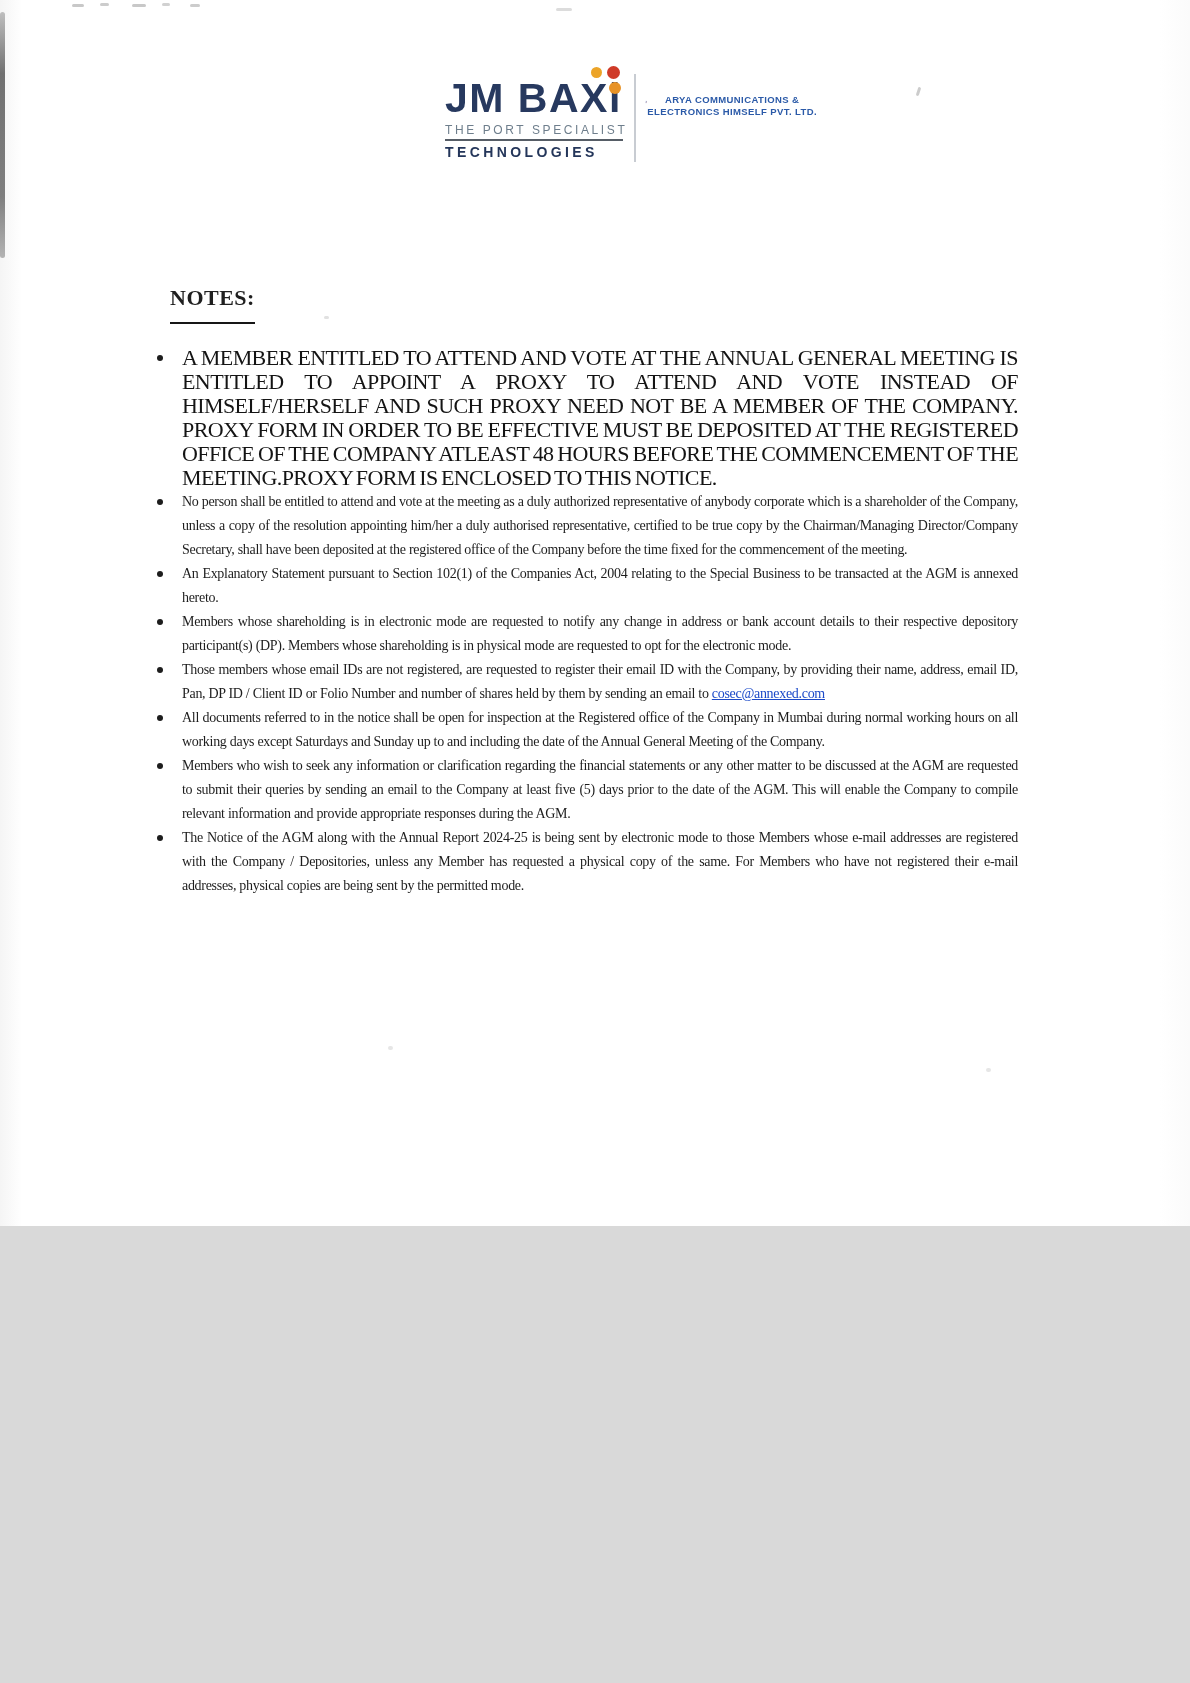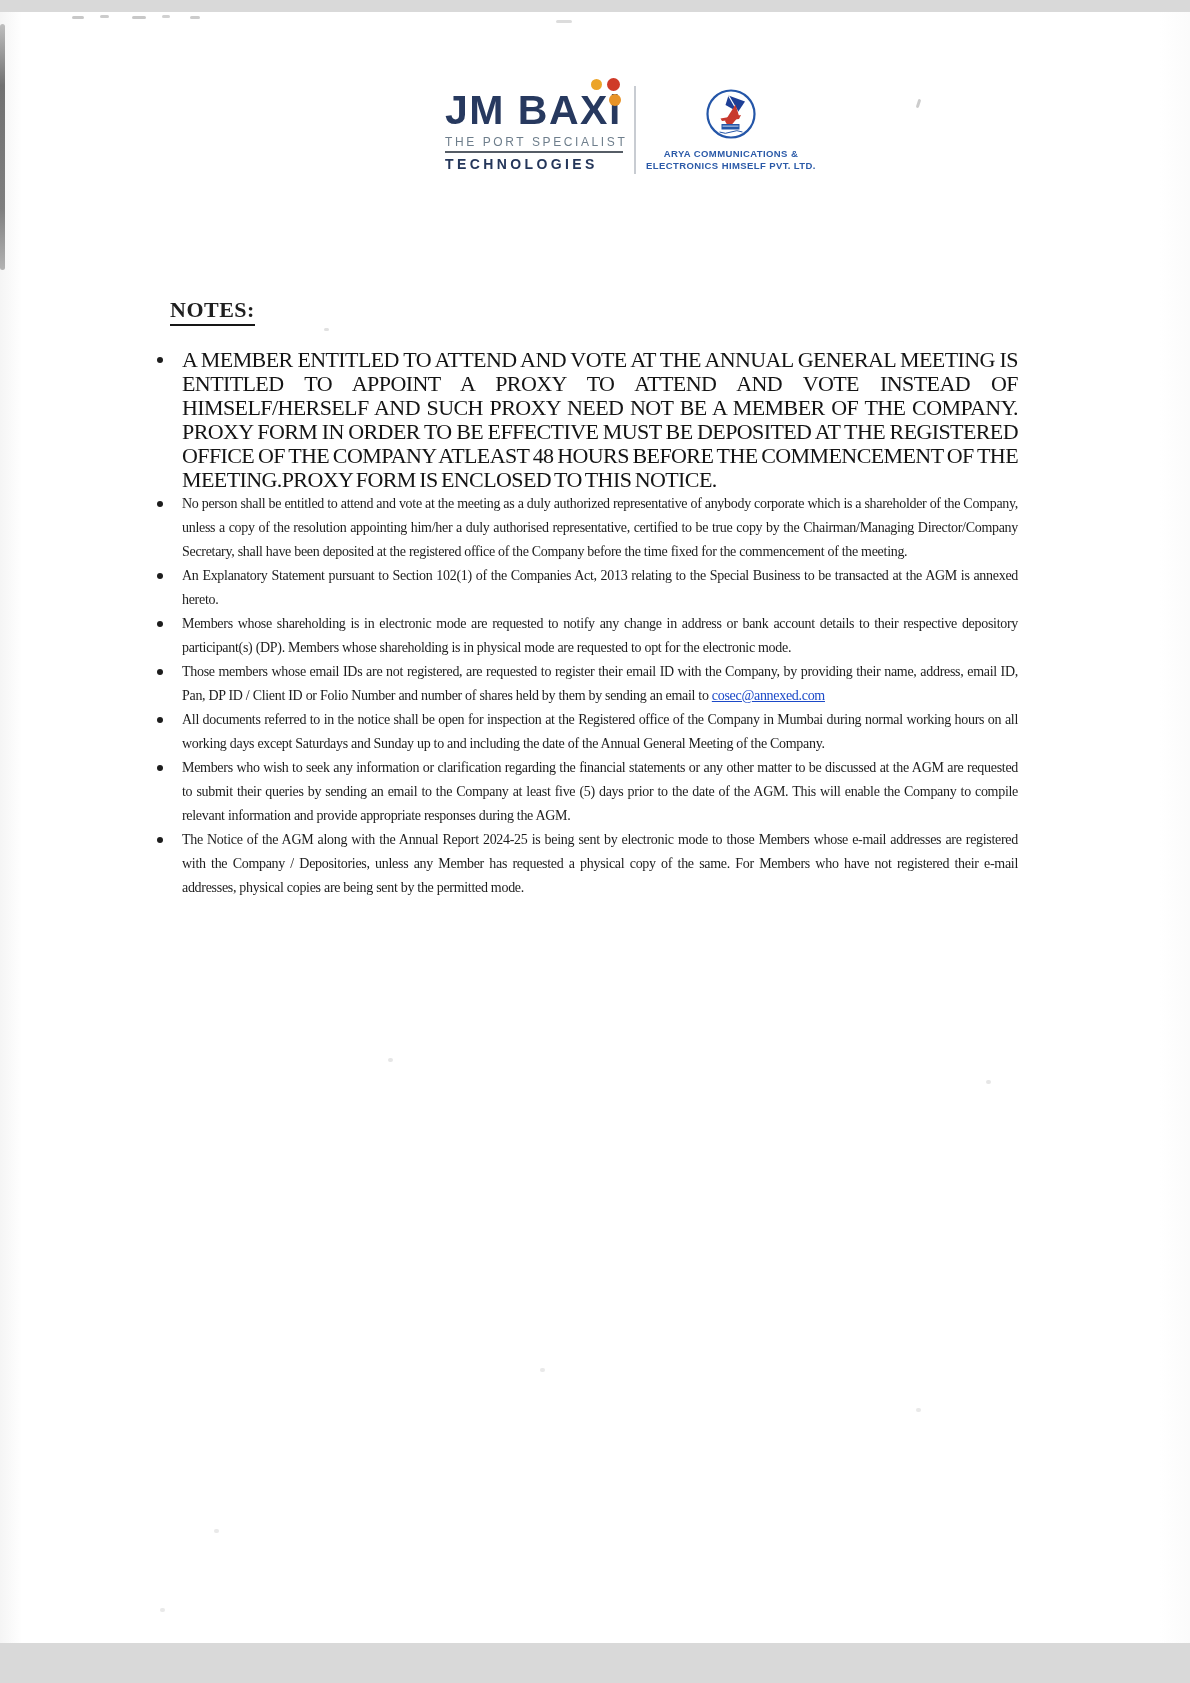--- a/index.html
+++ b/index.html
@@ -1,22 +1,22 @@
 <!DOCTYPE html>
 <html><head>
 <meta charset="utf-8">
 <style>
   * { box-sizing: border-box; }
   html, body { margin: 0; padding: 0; }
   body { background: #d9d9d9; }
   .page {
     position: relative;
     width: 1190px;
-    height: 1631px;
-    margin: 12px auto;
+    height: 1226px;
+    margin: 0 auto;
     background: linear-gradient(90deg, #f5f5f5 0px, #ffffff 22px, #ffffff 1160px, #fbfbfb 1190px);
     font-family: "Liberation Serif", serif;
     color: #1f1f1f;
     overflow: hidden;
   }
 
   
   .scan-left-line {
     position: absolute; left: 0px; top: 12px;
     width: 5px; height: 246px; border-radius: 3px;
@@ -46,35 +46,35 @@
     font-family: "Liberation Sans", sans-serif;
     font-size: 12px; color: #6e7e8c; letter-spacing: 2.6px; white-space: nowrap;
   }
   .tagline-rule { margin-top: 2px; height: 2px; background: #565d66; width: 178px; }
   .subtitle {
     margin-top: 3px;
     font-family: "Liberation Sans", sans-serif;
     font-weight: bold; font-size: 14px; color: #24365a; letter-spacing: 3.4px; white-space: nowrap;
   }
   .logo-sep { width: 2px; height: 88px; background: #c8ccd2; margin: 0 9px 0 11px; }
-  .arya { width: 172px; display: flex; flex-direction: column; align-items: center; padding-top: 2px; }
+  .arya { width: 172px; display: flex; align-items: center; padding-top: 2px; }
   .arya-emblem { display: block; }
   .arya-text { margin-top: 8px; text-align: center; }
   .arya-line {
     font-family: "Liberation Sans", sans-serif;
     font-weight: bold; font-size: 9.5px; line-height: 12px;
     color: #2b5aa8; letter-spacing: .4px; white-space: nowrap;
   }
 
   
   .notes { position: absolute; left: 170px; top: 285px; width: 848px; }
   .notes h2 {
     margin: 0; display: inline-block;
     font-size: 22px; font-weight: bold; letter-spacing: .5px;
-    border-bottom: 2.5px solid #161616; padding-bottom: 1px;
+    border-bottom: 2.5px solid #161616; padding-bottom: 11px;
   }
   .notes ul { list-style: none; margin: 22px 0 0 0; padding: 0; }
   .notes li {
     position: relative; padding-left: 12px;
     font-size: 14px; line-height: 24px;
     letter-spacing: -0.3px;
     text-align: justify; text-align-last: left;
     color: #1d1d1d;
   }
   .notes li::before {
@@ -146,21 +146,21 @@
         <div class="arya-line">ELECTRONICS HIMSELF PVT. LTD.</div>
       </div>
     </div>
   </header>
 
   <section class="notes">
     <h2>NOTES:</h2>
     <ul>
       <li class="caps">A MEMBER ENTITLED TO ATTEND AND VOTE AT THE ANNUAL GENERAL MEETING IS ENTITLED TO APPOINT A PROXY TO ATTEND AND VOTE INSTEAD OF HIMSELF/HERSELF AND SUCH PROXY NEED NOT BE A MEMBER OF THE COMPANY. PROXY FORM IN ORDER TO BE EFFECTIVE MUST BE DEPOSITED AT THE REGISTERED OFFICE OF THE COMPANY ATLEAST 48 HOURS BEFORE THE COMMENCEMENT OF THE MEETING.PROXY FORM IS ENCLOSED TO THIS NOTICE.</li>
       <li>No person shall be entitled to attend and vote at the meeting as a duly authorized representative of anybody corporate which is a shareholder of the Company, unless a copy of the resolution appointing him/her a duly authorised representative, certified to be true copy by the Chairman/Managing Director/Company Secretary, shall have been deposited at the registered office of the Company before the time fixed for the commencement of the meeting.</li>
-      <li>An Explanatory Statement pursuant to Section 102(1) of the Companies Act, 2013 relating to the Special Business to be transacted at the AGM is annexed hereto.</li>
+      <li>An Explanatory Statement pursuant to Section 102(1) of the Companies Act, 2004 relating to the Special Business to be transacted at the AGM is annexed hereto.</li>
       <li>Members whose shareholding is in electronic mode are requested to notify any change in address or bank account details to their respective depository participant(s) (DP). Members whose shareholding is in physical mode are requested to opt for the electronic mode.</li>
       <li><span>Those members whose email IDs are not registered, are requested to register their email ID with the Company, by providing their name, address, email ID, Pan, DP ID / Client ID or Folio Number and number of shares held by them by sending an email to </span><a class="email-link">cosec@annexed.com</a></li>
       <li>All documents referred to in the notice shall be open for inspection at the Registered office of the Company in Mumbai during normal working hours on all working days except Saturdays and Sunday up to and including the date of the Annual General Meeting of the Company.</li>
       <li>Members who wish to seek any information or clarification regarding the financial statements or any other matter to be discussed at the AGM are requested to submit their queries by sending an email to the Company at least five (5) days prior to the date of the AGM. This will enable the Company to compile relevant information and provide appropriate responses during the AGM.</li>
       <li>The Notice of the AGM along with the Annual Report 2024-25 is being sent by electronic mode to those Members whose e-mail addresses are registered with the Company / Depositories, unless any Member has requested a physical copy of the same. For Members who have not registered their e-mail addresses, physical copies are being sent by the permitted mode.</li>
     </ul>
   </section>
 
   <div class="page-number">3</div>
 

